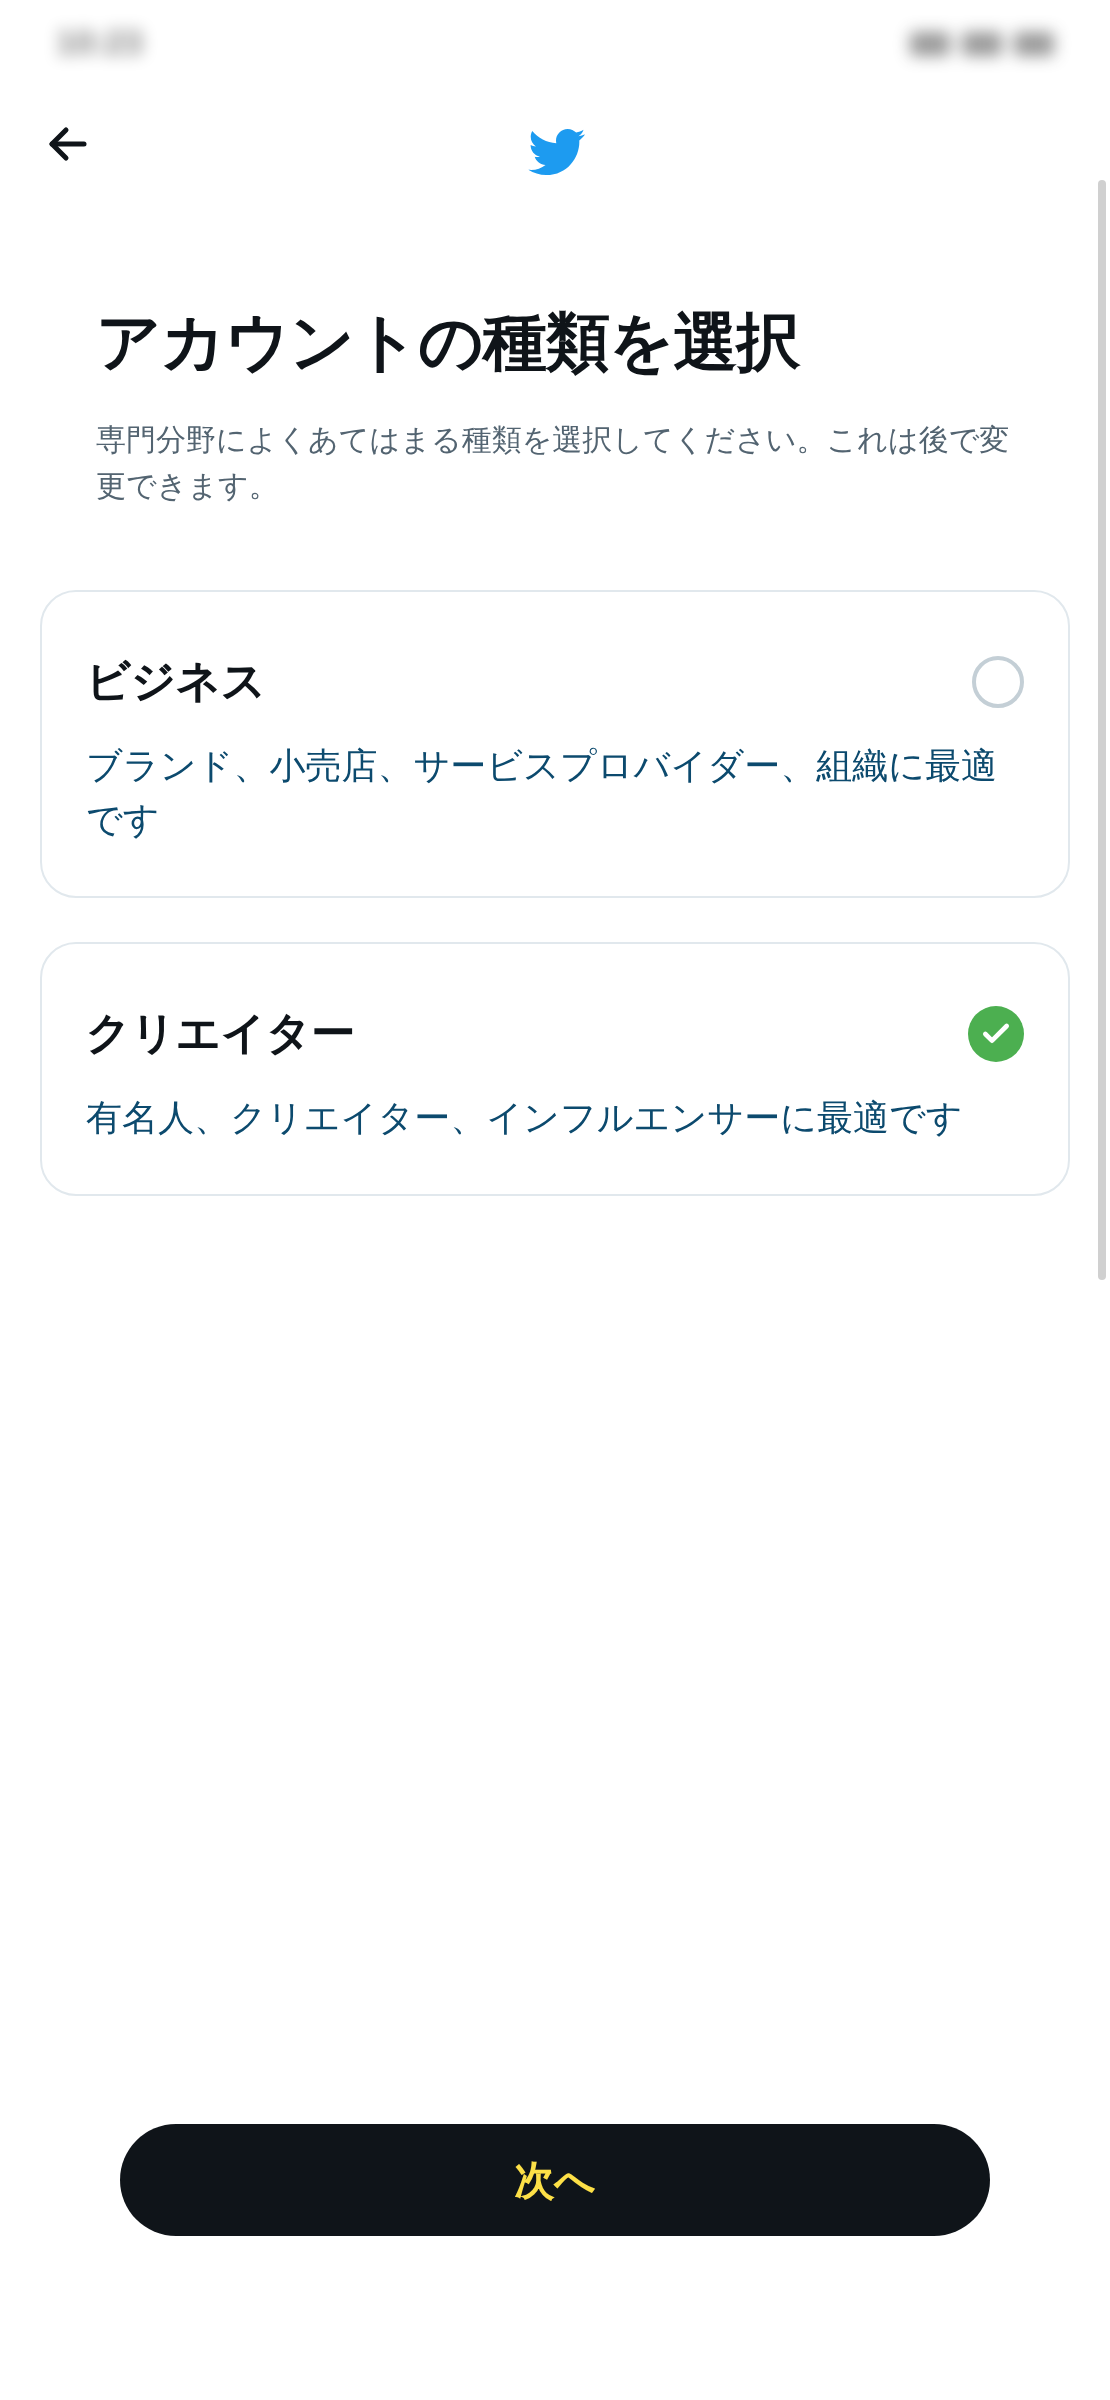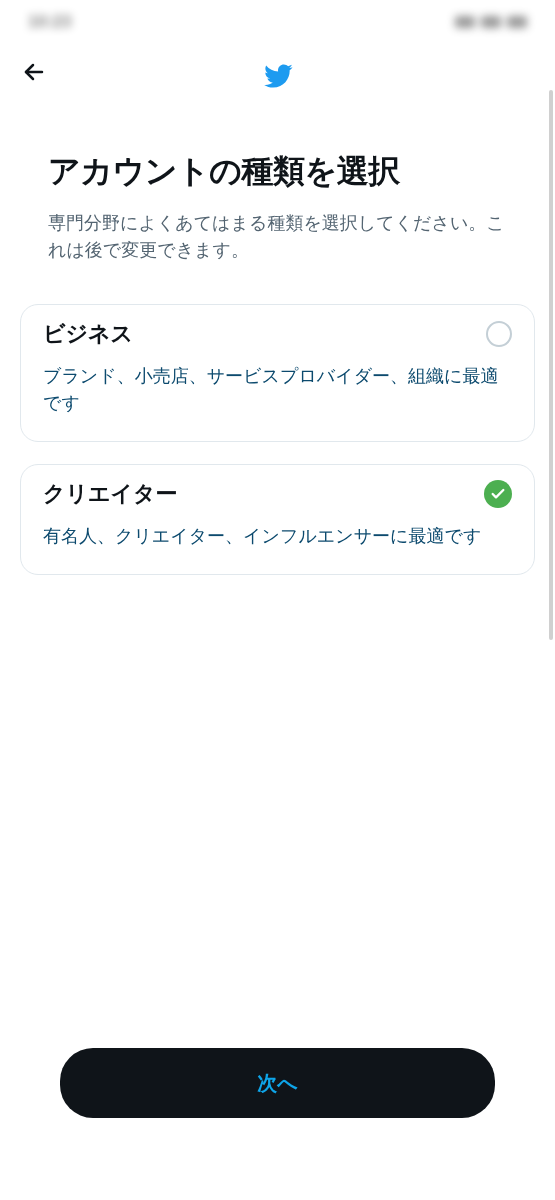--- a/index.html
+++ b/index.html
@@ -54,32 +54,32 @@
     .page-title {
       font-size: 32px;
       font-weight: 800;
       color: #0f1419;
       margin-top: 36px;
       margin-bottom: 20px;
       line-height: 1.2;
       letter-spacing: -0.5px;
     }
     .page-subtitle {
-      font-size: 18px;
+      font-size: 15px;
       color: #536471;
       line-height: 1.5;
       margin-bottom: 40px;
     }
     .option-cards {
       padding: 0 20px;
     }
     .option-card {
       border: 1px solid #e1e8ed;
       border-radius: 18px;
-      padding: 14px 22px 24px;
+      padding: 30px 22px 24px;
       margin-bottom: 22px;
       cursor: pointer;
       position: relative;
     }
     .option-header {
       display: flex;
       justify-content: space-between;
       align-items: center;
       margin-bottom: 14px;
     }
@@ -106,23 +106,23 @@
       border-radius: 50%;
       display: flex;
       align-items: center;
       justify-content: center;
     }
     .next-button {
       position: absolute;
       bottom: 82px;
       left: 60px;
       right: 60px;
-      height: 70px;
+      height: 56px;
       background: #0f1419;
-      color: #0ea5e9;
+      color: #fde047;
       border: none;
       border-radius: 33px;
       font-size: 20px;
       font-weight: 700;
       cursor: pointer;
     }
     .scrollbar-track {
       position: absolute;
       right: 2px;
       top: 90px;

